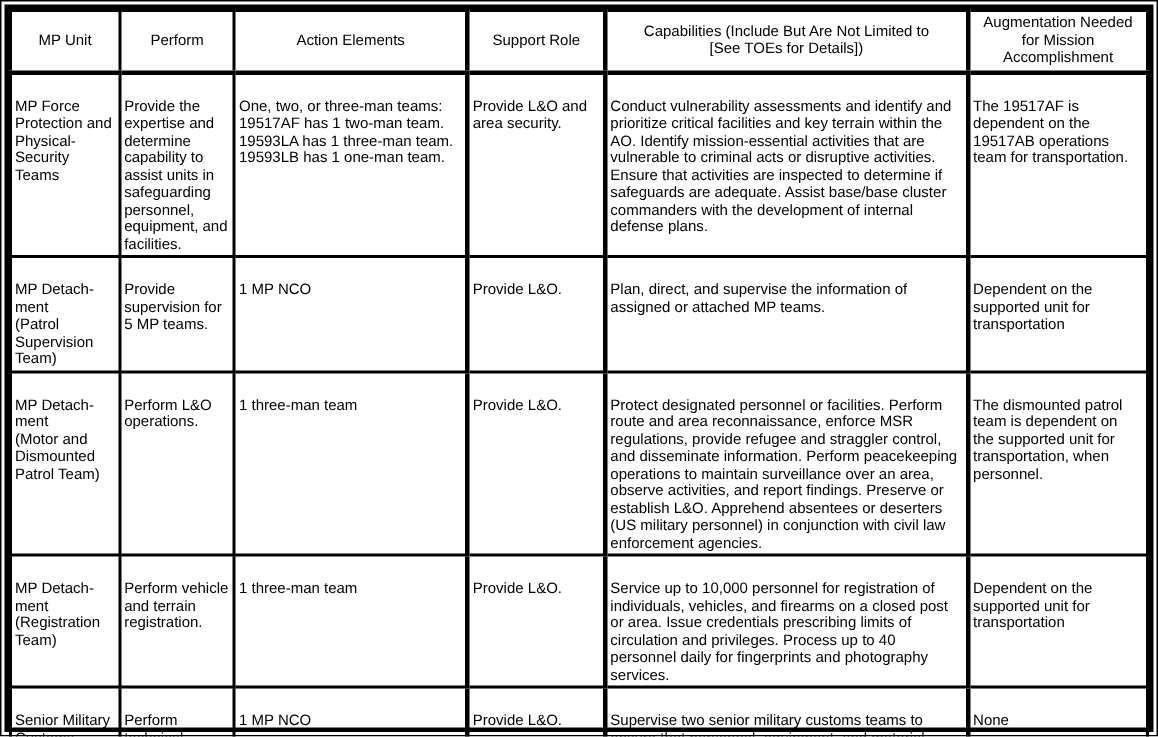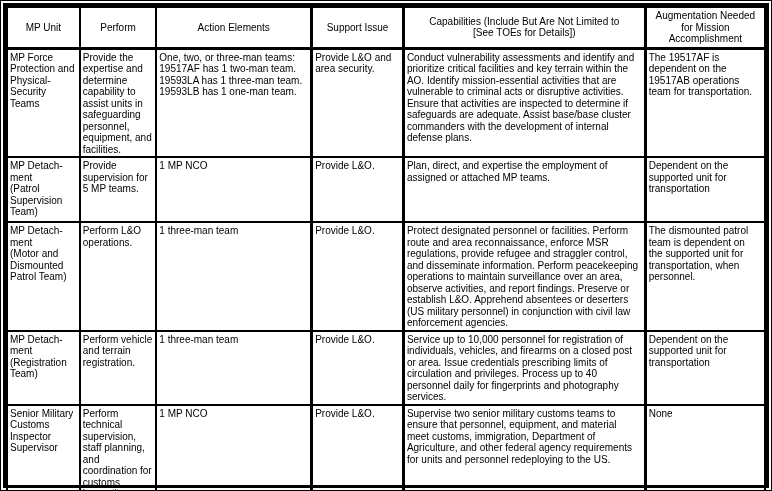--- a/index.html
+++ b/index.html
@@ -49,21 +49,21 @@
   table.doc-table th {
     font-weight: normal;
     text-align: center;
     vertical-align: middle;
     padding: 2px 3px;
     border-bottom-width: 3px;
   }
   table.doc-table td {
     text-align: left;
     vertical-align: top;
-    padding: 2px 3px 1px 2px;
+    padding: 16px 3px 1px 2px;
     margin-left: 16px;
   }
   tr.header-row  { height: 36px; }
   tr.row-0 { height: 105px; }
   tr.row-1 { height: 65px; }
   tr.row-2 { height: 105px; }
   tr.row-3 { height: 73px; }
   tr.row-4 { height: 93px; }
 </style>
 </head>
@@ -78,21 +78,21 @@
         <col style="width:20.5%">
         <col style="width:12.1%">
         <col style="width:31.9%">
         <col style="width:15.8%">
       </colgroup>
       <thead>
         <tr class="header-row">
           <th>MP Unit</th>
           <th>Perform</th>
           <th>Action Elements</th>
-          <th class="thick-left">Support Issue</th>
+          <th class="thick-left">Support Role</th>
           <th class="thick-left">Capabilities (Include But Are Not Limited to
 [See TOEs for Details])</th>
           <th class="thick-left">Augmentation Needed
 for Mission
 Accomplishment</th>
         </tr>
       </thead>
       <tbody>
         <tr class="row-0">
           <td>MP Force
@@ -111,21 +111,21 @@
         </tr>
         <tr class="row-1">
           <td>MP Detach-
 ment
 (Patrol
 Supervision
 Team)</td>
           <td>Provide supervision for 5 MP teams.</td>
           <td>1 MP NCO</td>
           <td class="thick-left">Provide L&amp;O.</td>
-          <td class="thick-left">Plan, direct, and expertise the employment of assigned or attached MP teams.</td>
+          <td class="thick-left">Plan, direct, and supervise the information of assigned or attached MP teams.</td>
           <td class="thick-left">Dependent on the supported unit for transportation</td>
         </tr>
         <tr class="row-2">
           <td>MP Detach-
 ment
 (Motor and
 Dismounted
 Patrol Team)</td>
           <td>Perform L&amp;O operations.</td>
           <td>1 three-man team</td>

